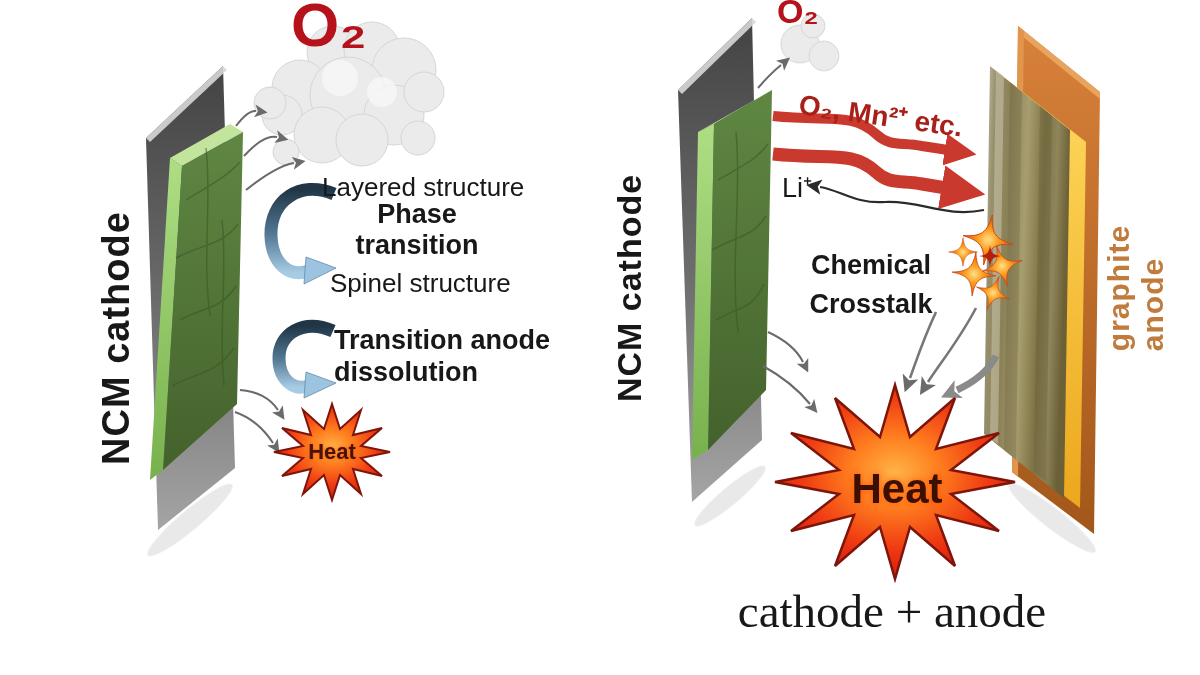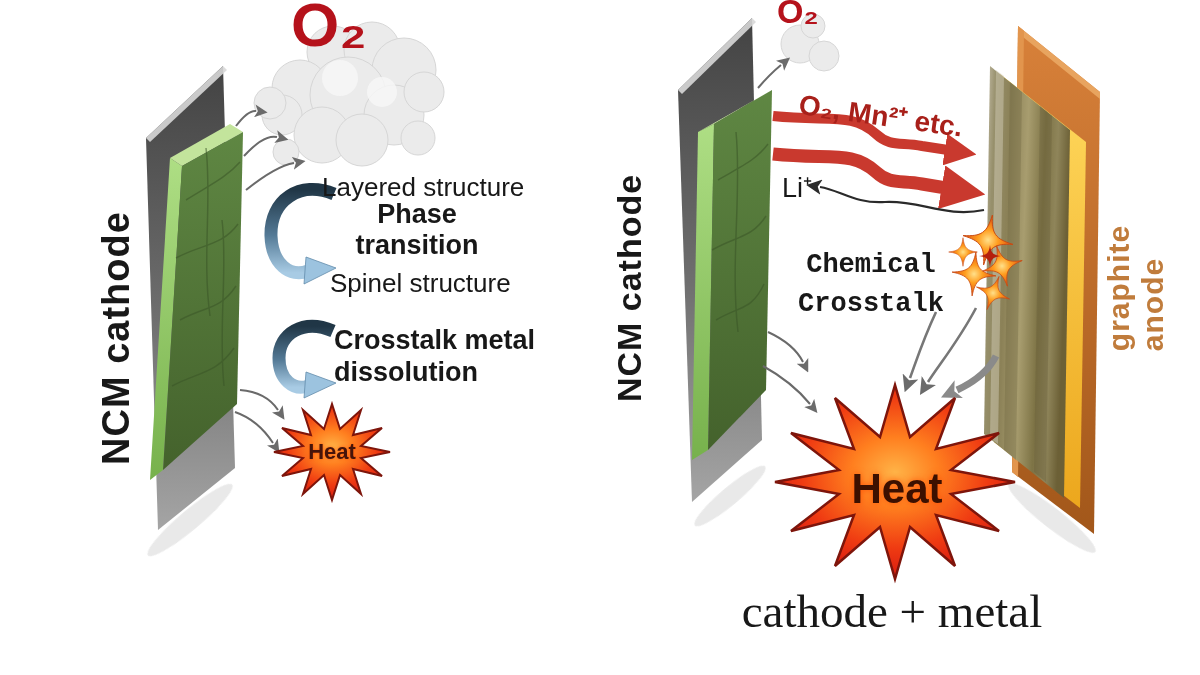--- a/index.html
+++ b/index.html
@@ -22,21 +22,21 @@
   .lbl-heat-left{left:332px;top:452px;font-size:22px;font-weight:bold;color:#46140a;
                  text-shadow:0 0 3px rgba(255,70,0,.8);}
   .lbl-caption-left{left:300px;top:586px;font-size:47px;font-family:"Liberation Serif",serif;}
 
   
   .lbl-ncm-right{left:629px;top:288px;font-size:34px;font-weight:bold;letter-spacing:1px;}
   .lbl-o2-right{left:777px;top:-7px;font-size:34px;font-weight:bold;color:#b5121b;line-height:1.1;}
   .lbl-species{left:802px;top:84px;font-size:28px;font-weight:bold;color:#a8201a;
                transform:rotate(8deg);transform-origin:left top;}
   .lbl-li{left:767px;top:168px;font-size:27px;margin-left:15px;}
-  .lbl-crosstalk{left:871px;top:246px;width:170px;text-align:center;font-size:27px;font-weight:bold;line-height:1.45;transform:translate(-50%,0);font-family:Liberation Mono, monospace;}
+  .lbl-crosstalk{left:871px;top:246px;width:170px;text-align:center;font-size:27px;font-weight:bold;line-height:1.45;transform:translate(-50%,0);}
   .lbl-heat-right{left:897px;top:489px;font-size:42px;font-weight:bold;color:#3c1000;
                   text-shadow:0 0 6px rgba(255,70,0,.75);}
   .lbl-anode{left:1136px;top:288px;font-size:30px;font-weight:bold;color:#c07c3c;letter-spacing:1px;}
   .lbl-caption-right{left:892px;top:584px;font-size:47px;font-family:"Liberation Serif",serif;}
 </style>
 </head>
 <body>
 
 <div id="stage">
 
@@ -250,25 +250,25 @@
   <g>
     <polygon points="1015,482 951,494 999,531 936,515 955,566 910,527 895,579 880,527 835,566 854,515 791,531 839,494 775,482 839,470 791,433 854,449 835,398 880,437 895,385 910,437 955,398 936,449 999,433 951,470" fill="url(#heatGrad)" stroke="#7e150b" stroke-width="2.5"></polygon>
   </g>
 </svg>
 
 <div class="label rotccw lbl-ncm-left">NCM cathode</div>
 <div class="label nowrap lbl-o2-left">O₂</div>
 <div class="label nowrap lbl-layered">Layered structure</div>
 <div class="label lbl-phase">Phase transition</div>
 <div class="label nowrap lbl-spinel">Spinel structure</div>
-<div class="label lbl-dissolution">Crosstalk metal dissolution</div>
+<div class="label lbl-dissolution">Transition anode dissolution</div>
 <div class="label ctr lbl-heat-left">Heat</div>
 
 <div class="label rotccw lbl-ncm-right">NCM cathode</div>
 <div class="label nowrap lbl-o2-right">O₂</div>
 <div class="label nowrap lbl-species">O₂, Mn²⁺ etc.</div>
 <div class="label nowrap lbl-li">Li⁺</div>
 <div class="label lbl-crosstalk">Chemical Crosstalk</div>
 <div class="label ctr lbl-heat-right">Heat</div>
 <div class="label rotccw lbl-anode">graphite anode</div>
-<div class="label ctrx nowrap lbl-caption-right">cathode + metal</div>
+<div class="label ctrx nowrap lbl-caption-right">cathode + anode</div>
 
 </div>
 
 </body></html>

